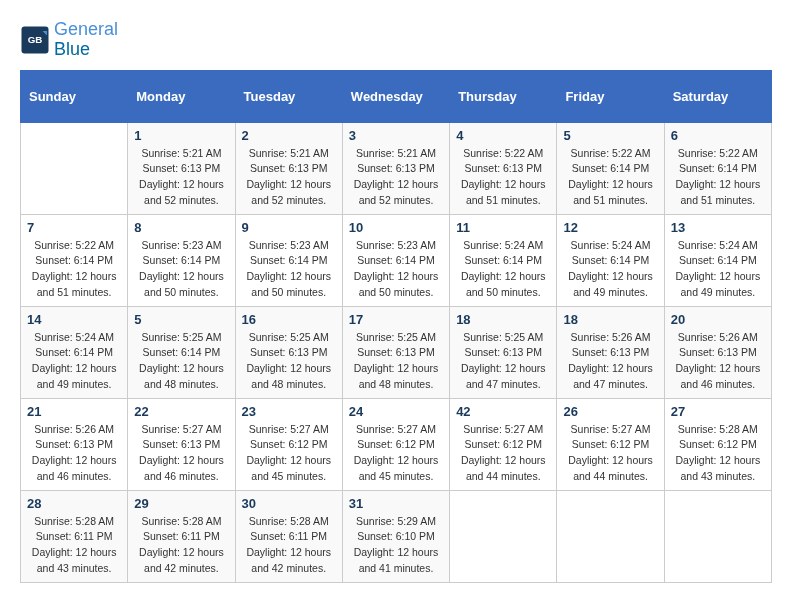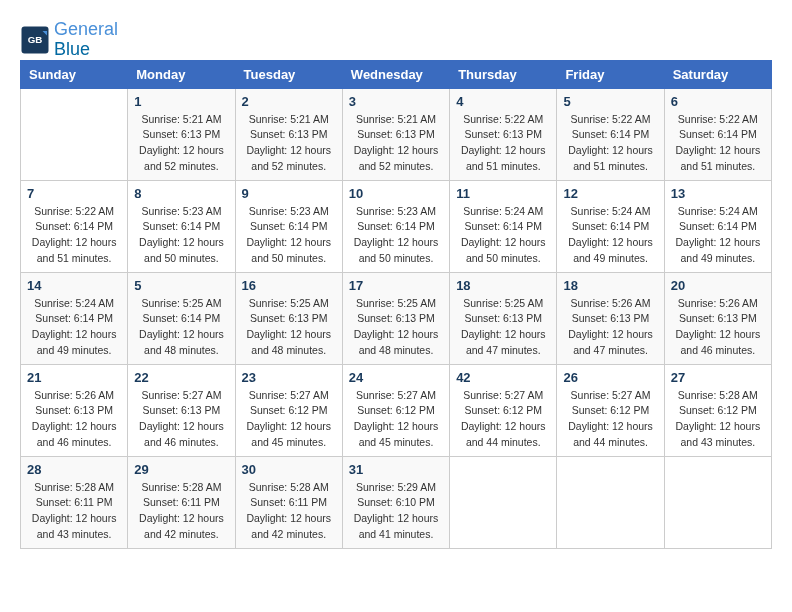--- a/index.html
+++ b/index.html
@@ -7,21 +7,21 @@
       font-family: Arial, sans-serif;
       background: #fff;
       width: 792px;
       min-height: 612px;
       padding: 20px;
     }
     .header {
       display: flex;
       justify-content: space-between;
       align-items: flex-start;
-      margin-bottom: 0;
+      margin-bottom: 10px;
     }
     .logo {
       display: flex;
       align-items: center;
     }
     .logo-text {
       font-size: 18px;
       font-weight: normal;
       color: #1a3a5c;
       line-height: 1.1;
@@ -49,21 +49,21 @@
     }
     table {
       width: 100%;
       border-collapse: collapse;
       font-size: 11px;
     }
     thead tr th {
       background-color: #3a6bbf;
       color: #fff;
       text-align: left;
-      padding: 6px 8px;
+      padding: 18px 8px;
       font-size: 13px;
       font-weight: bold;
       border: 1px solid #3a6bbf;
     }
     tbody tr td {
       border: 1px solid #ccc;
       vertical-align: top;
       padding: 5px 6px;
       width: calc(100% / 7);
       min-height: 80px;

